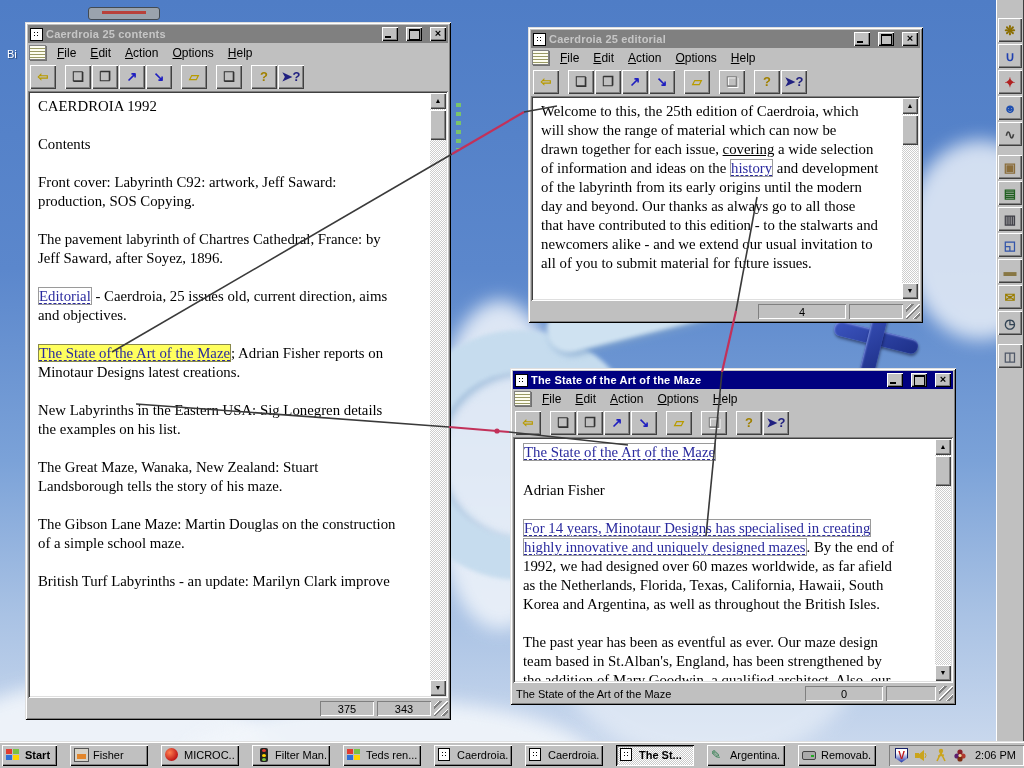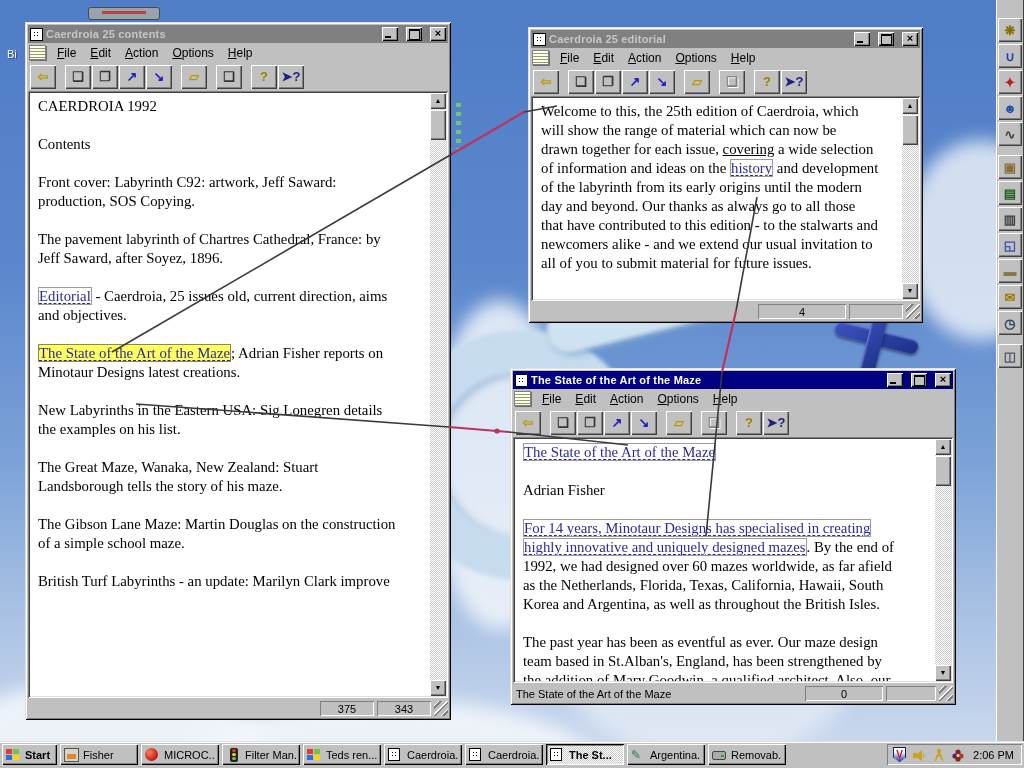--- a/index.html
+++ b/index.html
@@ -78,21 +78,21 @@
   
   .shortcutbar { position:absolute; top:0; right:0; width:28px; height:741px; background:#c0c0c0; z-index:20;
     box-shadow: inset 1px 0 0 #fff, inset -1px 0 0 #404040; display:flex; flex-direction:column; align-items:center; padding-top:18px; }
   .scbtn { width:24px; height:24px; margin-bottom:2px; background:#c0c0c0; flex:none;
     box-shadow: inset 1px 1px 0 #fff, inset -1px -1px 0 #404040, inset -2px -2px 0 #808080;
     display:flex; align-items:center; justify-content:center; font-size:13px; font-weight:bold; }
   .scgap { height:7px; flex:none; }
 
   
   .taskbar { position:absolute; left:0; bottom:0; width:1024px; height:27px; background:#c0c0c0; z-index:30;
-    box-shadow: inset 0 1px 0 #dfdfdf, inset 0 2px 0 #fff; display:flex; padding:3px 2px 2px 2px; gap:3px; }
+    box-shadow: inset 0 1px 0 #dfdfdf, inset 0 2px 0 #fff; display:flex; align-items:center; padding:3px 2px 2px 2px; gap:13px; }
   .taskbtn { height:21px; background:#c0c0c0; display:flex; align-items:center; gap:4px; padding:0 4px; flex:none;
     box-shadow: inset 1px 1px 0 #fff, inset -1px -1px 0 #000, inset -2px -2px 0 #808080;
     font-size:11px; white-space:nowrap; overflow:hidden; }
   .taskbtn.start { font-weight:bold; width:55px; }
   .taskbtn.pressed { box-shadow: inset 1px 1px 0 #000, inset -1px -1px 0 #fff, inset 2px 2px 0 #808080;
     background-image:repeating-conic-gradient(#ffffff 0% 25%, #c9c9c9 0% 50%); background-size:2px 2px; font-weight:bold; }
   .taskbtn .lbl { overflow:hidden; text-overflow:clip; }
   .ticon { width:15px; height:14px; flex:none; position:relative; }
   .flag { display:grid; grid-template-columns:6px 6px; grid-template-rows:5px 5px; gap:1px; width:13px; height:11px; margin-top:1px; }
   .flag i { display:block; }

